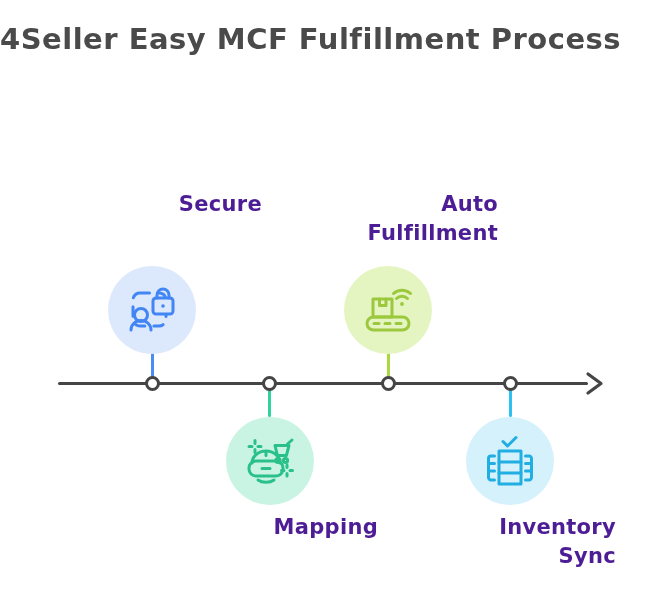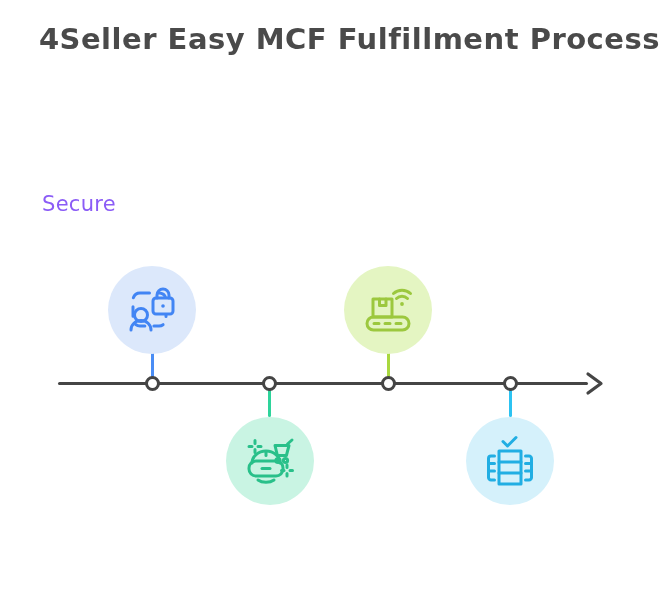--- a/index.html
+++ b/index.html
@@ -1,38 +1,38 @@
 <!DOCTYPE html>
 <html><head>
 <meta charset="utf-8">
 <style>
   html,body{margin:0;padding:0;background:#fff;}
   #canvas{
     position:relative;width:660px;height:615px;background:#ffffff;overflow:hidden;
     font-family:"DejaVu Sans","Liberation Sans",sans-serif;
   }
   .title{
-    position:absolute;left:0;top:22px;width:660px;text-align:right;
+    position:absolute;left:0;top:22px;width:660px;text-align:left;
     font-size:29px;font-weight:800;letter-spacing:0.5px;color:#4a4a4a;
   }
   .axis-line{position:absolute;left:58px;top:382px;width:530px;height:3px;background:#454545;border-radius:2px;}
   .axis-arrow{position:absolute;left:584px;top:371px;}
   .node{
     position:absolute;width:9px;height:9px;border:3px solid #454545;border-radius:50%;
     background:#ffffff;box-sizing:content-box;
   }
   .stem{position:absolute;width:3px;border-radius:2px;}
   .bubble{
     position:absolute;width:88px;height:88px;border-radius:50%;
     display:flex;align-items:center;justify-content:center;
   }
   .bubble svg{display:block;}
   .step-label{
-    position:absolute;width:220px;text-align:left;
-    font-size:21px;line-height:29px;color:#8b5cf6;letter-spacing:0.3px;
+    position:absolute;width:220px;text-align:right;
+    font-size:21px;line-height:29px;color:#4c1d95;letter-spacing:0.3px;font-weight:bold;
   }
   .step-label span{display:block;}
 </style>
 </head>
 <body>
 
 <div id="canvas">
 
   <div class="title">4Seller Easy MCF Fulfillment Process</div>
 
@@ -74,22 +74,27 @@
       <path d="M16,47 a10.5,6.5 0 0 0 16,0"></path>
       <path d="M50,7 l-4.5,4"></path>
       <path d="M33,12.5 h14 l-2.6,10 h-9 z"></path>
       <circle cx="36" cy="27.5" r="2.1"></circle>
       <circle cx="43.5" cy="27.5" r="2.1"></circle>
       <path d="M13,7.5 v3 M13,16.5 v3 M7,13.5 h3 M16,13.5 h3"></path>
       <path d="M45,32 v2.5 M45,40.5 v2.5 M39.5,37.5 h2.5 M48,37.5 h2.5"></path>
     </svg>
   </div>
   <div class="step-label" style="left:158px;top:513px;">
+    <span>Mapping</span>
   </div>
 
+  <div class="step-label" style="left:278px;top:190px;">
+    <span>Auto</span>
+    <span>Fulfillment</span>
+  </div>
   <div class="bubble" style="left: 344px; top: 266px; background-color: rgb(228, 245, 194); color: rgb(156, 200, 62);">
     <svg width="56" height="56" viewBox="0 0 56 56" fill="none" stroke="currentColor" stroke-width="3" stroke-linecap="round" stroke-linejoin="round">
       <rect x="7" y="35" width="42" height="13" rx="6.5"></rect>
       <path d="M14,41.5 h5 M25,41.5 h5 M36,41.5 h5"></path>
       <rect x="13" y="17" width="19" height="18"></rect>
       <path d="M19.5,17 v6.5 h6.5 V17"></path>
       <path d="M36.5,16.5 a8,8 0 0 1 11,0"></path>
       <path d="M33.5,11.5 a12.5,12.5 0 0 1 17,0"></path>
       <circle cx="42" cy="22" r="1.9" fill="currentColor" stroke="none"></circle>
     </svg>
@@ -99,14 +104,18 @@
     <svg width="56" height="56" viewBox="0 0 56 56" fill="none" stroke="currentColor" stroke-width="3" stroke-linecap="round" stroke-linejoin="round">
       <path d="M21,8.5 l4.5,4.5 L34,4.5"></path>
       <rect x="17" y="18" width="22" height="33"></rect>
       <path d="M17,29 h22 M17,40 h22"></path>
       <path d="M12.5,23 h-3.5 a2.5,2.5 0 0 0 -2.5,2.5 v19 a2.5,2.5 0 0 0 2.5,2.5 h3.5"></path>
       <path d="M6.5,30.5 h6 M6.5,38 h6"></path>
       <path d="M43.5,23 h3.5 a2.5,2.5 0 0 1 2.5,2.5 v19 a2.5,2.5 0 0 1 -2.5,2.5 h-3.5"></path>
       <path d="M43.5,30.5 h6 M43.5,38 h6"></path>
     </svg>
   </div>
+  <div class="step-label" style="left:396px;top:513px;">
+    <span>Inventory</span>
+    <span>Sync</span>
+  </div>
 
 </div>
 
 </body></html>

